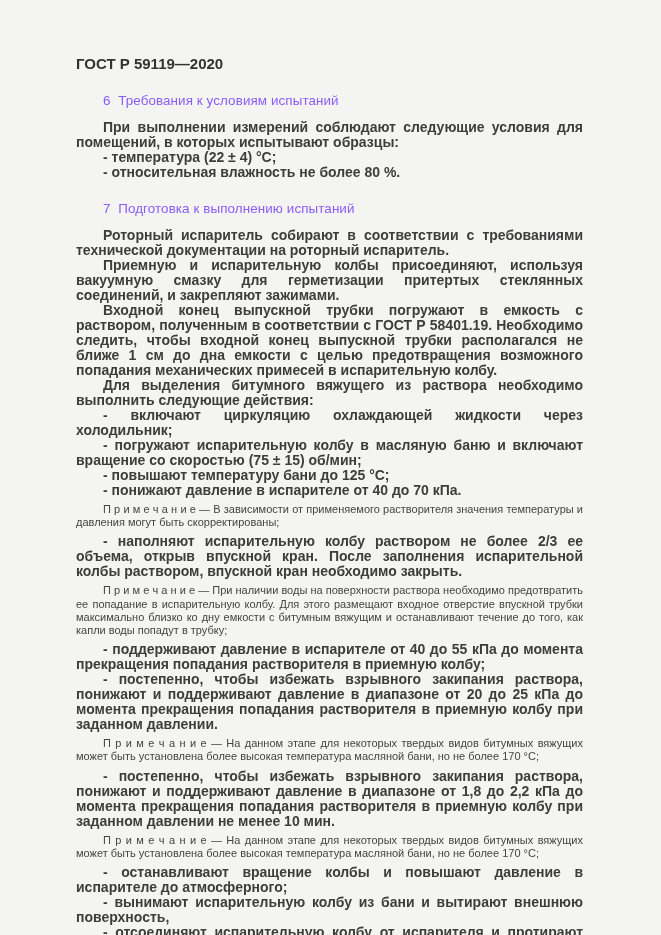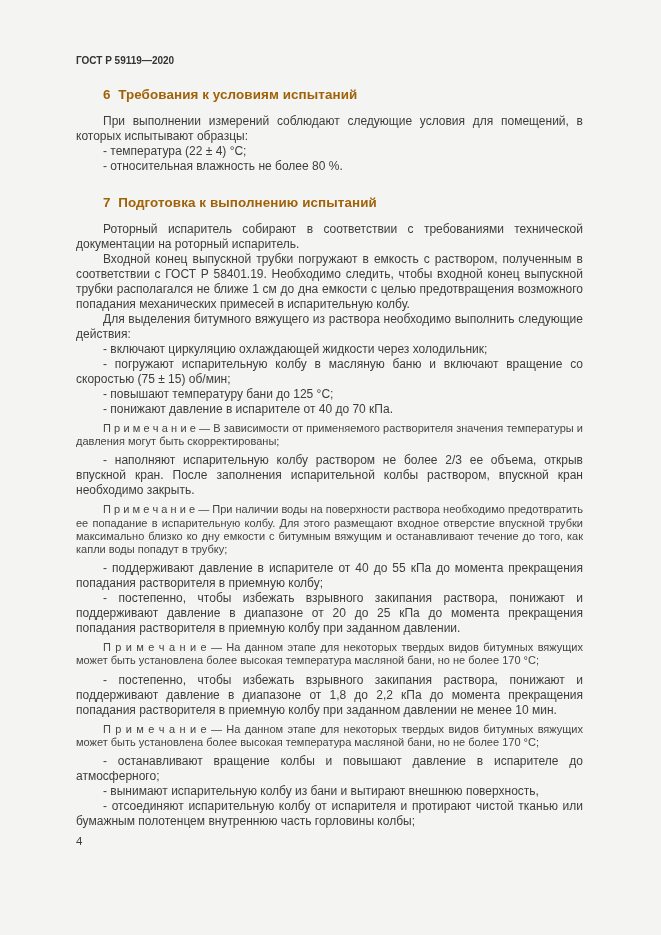--- a/index.html
+++ b/index.html
@@ -12,40 +12,41 @@
     width: 661px;
     height: 935px;
     box-sizing: border-box;
     background: #f4f4f3;
     padding: 55px 78px 0 76px;
     font-family: "Liberation Sans", sans-serif;
     color: #3d3d3d;
     overflow: hidden;
   }
   .doc-header {
-    font-size: 10px;
+    font-size: 15px;
     font-weight: bold;
     color: #333333;
     margin: 0 0 14px 0;
   }
   .section-heading {
     font-size: 13.4px;
-    font-weight: bold;
-    color: #a16207;
+    font-weight: normal;
+    color: #8b5cf6;
     margin: 21px 0 12px 0;
     text-indent: 27px;
     letter-spacing: 0.1px;
   }
   .para, .list-item {
     margin: 0;
-    font-size: 12px;
+    font-size: 14px;
     line-height: 15px;
     text-align: justify;
     text-indent: 27px;
     color: #3d3d3d;
+    font-weight: bold;
   }
   .note {
     margin: 5px 0 5px 0;
     font-size: 11px;
     line-height: 13.2px;
     text-align: justify;
     text-indent: 27px;
     color: #444444;
   }
   .page-number {
@@ -61,20 +62,21 @@
 
   <div class="doc-header">ГОСТ Р 59119—2020</div>
 
   <div class="section-heading">6&nbsp;&nbsp;Требования к условиям испытаний</div>
   <p class="para">При выполнении измерений соблюдают следующие условия для помещений, в которых испытывают образцы:</p>
   <p class="list-item">- температура (22 ± 4) °С;</p>
   <p class="list-item">- относительная влажность не более 80 %.</p>
 
   <div class="section-heading">7&nbsp;&nbsp;Подготовка к выполнению испытаний</div>
   <p class="para">Роторный испаритель собирают в соответствии с требованиями технической документации на роторный испаритель.</p>
+  <p class="para">Приемную и испарительную колбы присоединяют, используя вакуумную смазку для герметизации притертых стеклянных соединений, и закрепляют зажимами.</p>
   <p class="para">Входной конец выпускной трубки погружают в емкость с раствором, полученным в соответствии с ГОСТ Р 58401.19. Необходимо следить, чтобы входной конец выпускной трубки располагался не ближе 1 см до дна емкости с целью предотвращения возможного попадания механических примесей в испарительную колбу.</p>
 
   <p class="para">Для выделения битумного вяжущего из раствора необходимо выполнить следующие действия:</p>
   <p class="list-item">- включают циркуляцию охлаждающей жидкости через холодильник;</p>
   <p class="list-item">- погружают испарительную колбу в масляную баню и включают вращение со скоростью (75 ± 15) об/мин;</p>
   <p class="list-item">- повышают температуру бани до 125 °С;</p>
   <p class="list-item">- понижают давление в испарителе от 40 до 70 кПа.</p>
   <p class="note">П р и м е ч а н и е — В зависимости от применяемого растворителя значения температуры и давления могут быть скорректированы;</p>
   <p class="list-item">- наполняют испарительную колбу раствором не более 2/3 ее объема, открыв впускной кран. После заполнения испарительной колбы раствором, впускной кран необходимо закрыть.</p>
   <p class="note">П р и м е ч а н и е — При наличии воды на поверхности раствора необходимо предотвратить ее попадание в испарительную колбу. Для этого размещают входное отверстие впускной трубки максимально близко ко дну емкости с битумным вяжущим и останавливают течение до того, как капли воды попадут в трубку;</p>

